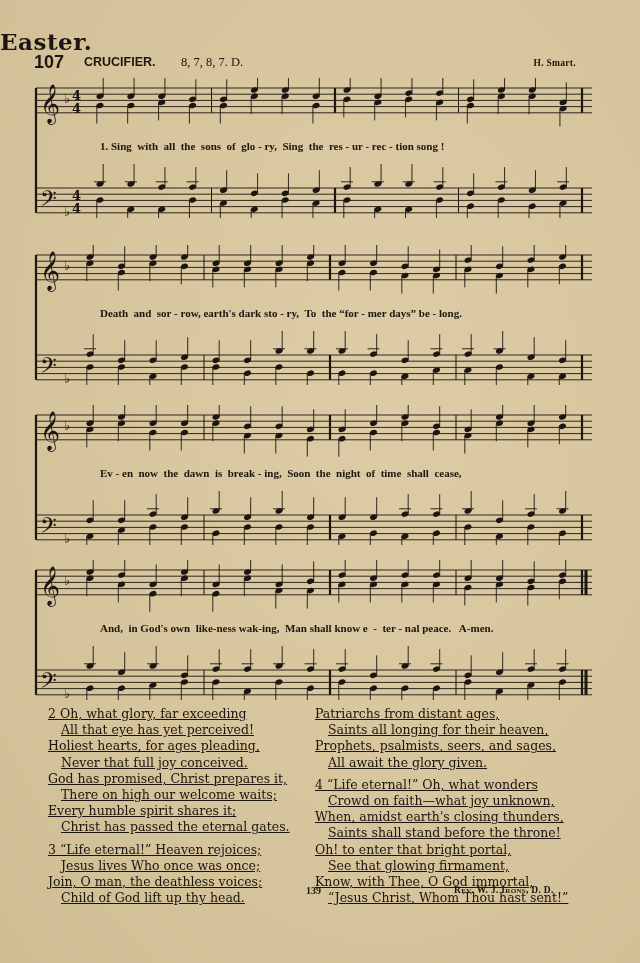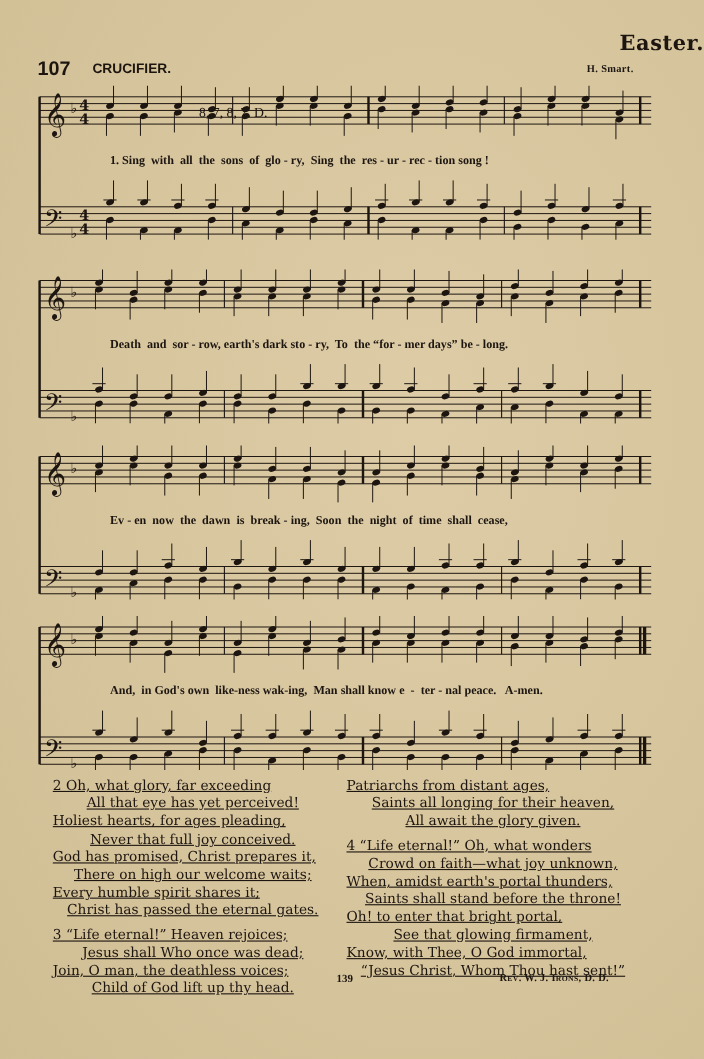--- a/index.html
+++ b/index.html
@@ -5,46 +5,46 @@
   html, body { margin:0; padding:0; }
   body {
     width:640px; height:963px; overflow:hidden;
     background:#d8c7a0;
     background-image: radial-gradient(ellipse at 60% 40%, #ddcca6 0%, #d6c49c 60%, #cfbd94 100%);
     color:#1c1510;
     font-family:"DejaVu Serif", serif;
     position:relative;
   }
   .header-title {
-    position:absolute; top:28px; left:0; width:640px; text-align:right;
-    font-family:"DejaVu Serif", serif; font-weight:bold; font-size:19px; letter-spacing:0.5px;
+    position:absolute; top:28px; left:0; width:640px; text-align:left;
+    font-family:"DejaVu Serif", serif; font-weight:bold; font-size:23px; letter-spacing:0.5px;
   }
   .hymn-line {
     position:absolute; top:55px; left:34px; width:552px; height:20px;
     font-family:"Liberation Serif", serif;
   }
   .hymn-number { position:absolute; left:0; top:-3px; font-size:18px; font-weight:bold; font-family:"Liberation Sans", sans-serif; }
   .tune-name { position:absolute; left:50px; top:0; font-size:12.5px; font-weight:bold; font-family:"Liberation Sans", sans-serif; }
-  .meter { position:absolute; left:147px; top:0; font-size:12.5px;margin-top:40px; }
+  .meter { position:absolute; left:147px; top:0; font-size:12.5px; }
   .composer { position:absolute; right:10px; top:3px; font-size:9.5px; font-weight:bold; letter-spacing:0.3px;padding-left:24px; }
 
   .system { position:absolute; left:34px; width:562px; }
   .system svg { position:absolute; left:0; top:0; }
   .lyric {
     position:absolute; left:0; width:562px;
     font-family:"Liberation Serif", serif; font-weight:bold; font-size:11px;
     white-space:pre; color:#1c1510;
   }
 
   .stanzas { position:absolute; top:706px; font-family:"DejaVu Serif", serif; font-size:12.5px; line-height:16.2px;text-decoration:underline; }
   .col-left { left:48px; }
   .col-right { left:315px; }
   .stanza { margin:0 0 6px 0; }
   .stanza-line { display:block; white-space:pre; }
-  .indent { padding-left:13px;text-align:center; }
+  .indent { padding-left:13px; }
 
   .footer-page { position:absolute; top:885px; left:306px; font-size:10px; font-weight:bold; font-family:"Liberation Serif", serif; }
   .footer-author { position:absolute; top:885px; left:454px; font-size:9.5px; font-weight:bold; font-family:"Liberation Serif", serif; letter-spacing:0.3px; }
 </style>
 </head>
 <body>
 
 <div class="header-title">Easter.</div>
 
 <div class="hymn-line">
@@ -730,35 +730,36 @@
       <span class="stanza-line indent">All that eye has yet perceived!</span>
       <span class="stanza-line">Holiest hearts, for ages pleading,</span>
       <span class="stanza-line indent">Never that full joy conceived.</span>
       <span class="stanza-line">God has promised, Christ prepares it,</span>
       <span class="stanza-line indent">There on high our welcome waits;</span>
       <span class="stanza-line">Every humble spirit shares it;</span>
       <span class="stanza-line indent">Christ has passed the eternal gates.</span>
     </div>
     <div class="stanza">
       <span class="stanza-line">3 “Life eternal!” Heaven rejoices;</span>
-      <span class="stanza-line indent">Jesus shall Who once was dead;</span>
+      <span class="stanza-line indent">Jesus lives Who once was once;</span>
       <span class="stanza-line">Join, O man, the deathless voices;</span>
       <span class="stanza-line indent">Child of God lift up thy head.</span>
     </div>
   </div>
 <div class="stanzas col-right" id="col-right">
     <div class="stanza">
       <span class="stanza-line">Patriarchs from distant ages,</span>
       <span class="stanza-line indent">Saints all longing for their heaven,</span>
+      <span class="stanza-line">Prophets, psalmists, seers, and sages,</span>
       <span class="stanza-line indent">All await the glory given.</span>
     </div>
     <div class="stanza" style="margin-top: 6px;">
       <span class="stanza-line">4 “Life eternal!” Oh, what wonders</span>
       <span class="stanza-line indent">Crowd on faith—what joy unknown,</span>
-      <span class="stanza-line">When, amidst earth's portal thunders,</span>
+      <span class="stanza-line">When, amidst earth's closing thunders,</span>
       <span class="stanza-line indent">Saints shall stand before the throne!</span>
       <span class="stanza-line">Oh! to enter that bright portal,</span>
       <span class="stanza-line indent">See that glowing firmament,</span>
       <span class="stanza-line">Know, with Thee, O God immortal,</span>
       <span class="stanza-line indent">“Jesus Christ, Whom Thou hast sent!”</span>
     </div>
   </div>
 
 <div class="footer-page">139</div>
 <div class="footer-author" style="font-variant:small-caps;">Rev. W. J. Irons, D. D.</div>

